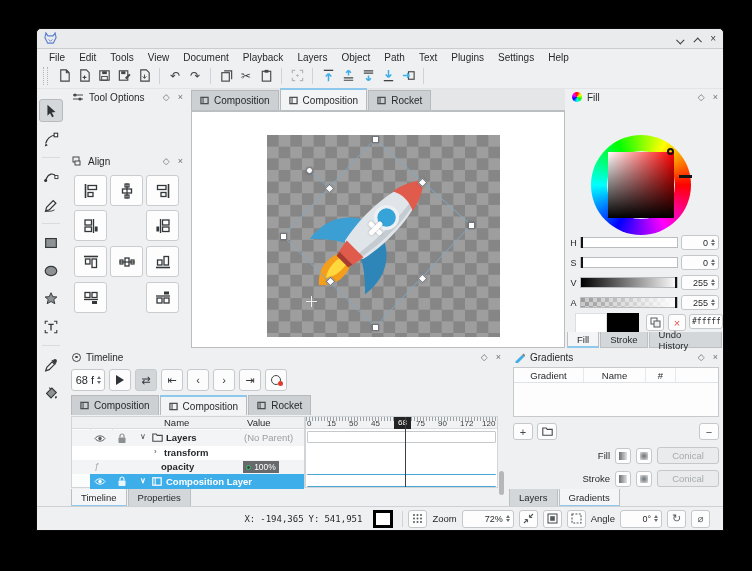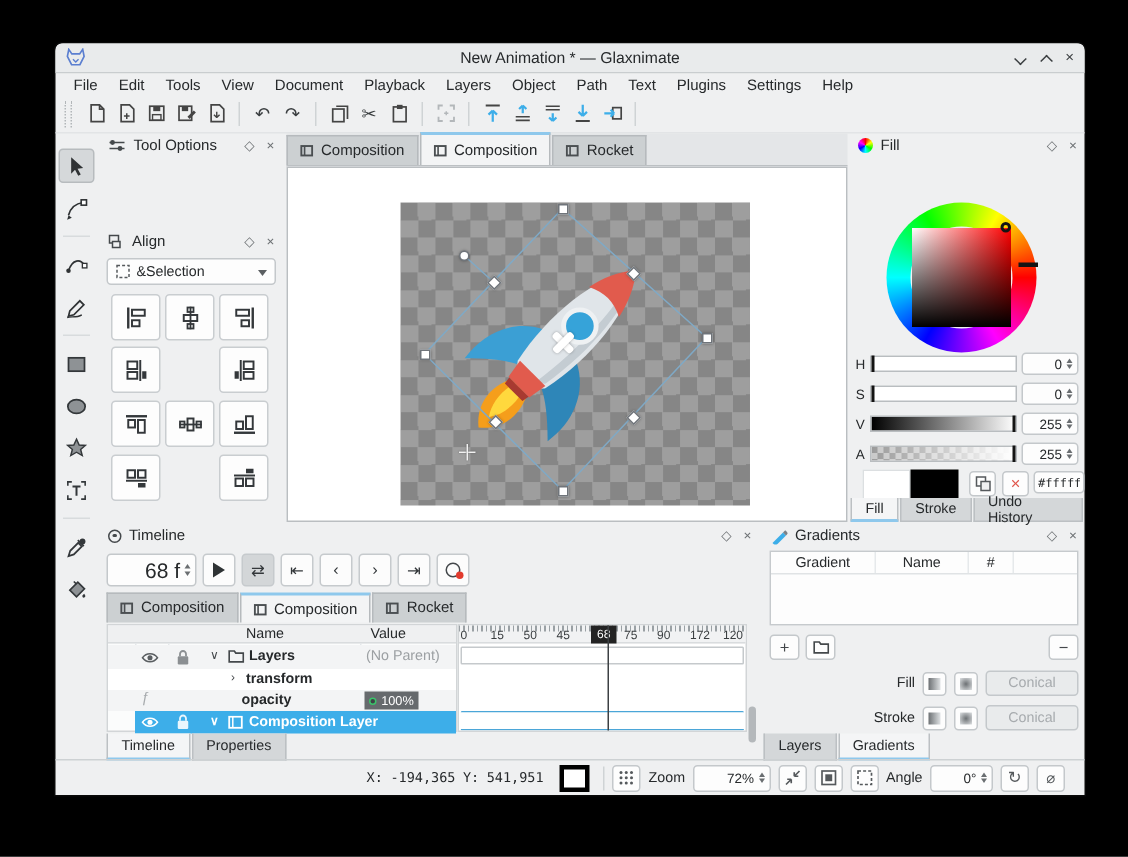--- a/index.html
+++ b/index.html
@@ -105,21 +105,20 @@
 </head>
 <body>
 
 <div class="window">
 
   <div class="titlebar">
     <svg width="13" height="13" viewBox="0 0 14 14" class="icon-svg">
         <path d="M2 1l2.2 3.2h5.6L12 1l1 5-3 6H4L1 6z" fill="none" stroke="#5b7fd0" stroke-width="1.2"></path>
         <path d="M5 8l2 2 2-2" fill="none" stroke="#5b7fd0"></path>
       </svg>
-    <span class="title">New Animation * — Glaxnimate</span>
     <span class="win-controls">
       <span><span class="chev down"></span></span>
       <span><span class="chev up"></span></span>
       <span class="winx">×</span>
     </span>
   </div>
 
   <div class="menubar">
     <span class="menu-item">File</span>
     <span class="menu-item">Edit</span>
@@ -312,27 +311,20 @@
     <div class="dock-header">
       <svg width="11" height="11" viewBox="0 0 11 11">
           <rect x="1" y="1" width="6" height="5" fill="none" stroke="#44484b"></rect>
           <rect x="3" y="5" width="5" height="4" fill="#eff0f1" stroke="#44484b"></rect>
         </svg>
       <span>Align</span>
       <span class="dock-hicons">
           <span class="dkico">◇</span>
           <span class="dkico">×</span>
         </span>
-    </div>
-    <div class="combobox" style="margin:3px 4px">
-      <svg width="10" height="10" viewBox="0 0 10 10">
-          <rect x="1" y="1" width="8" height="8" fill="none" stroke="#55595c" stroke-dasharray="2 1.4"></rect>
-        </svg>
-      <span>&amp;Selection</span>
-      <span class="combo-arrow"></span>
     </div>
     <div style="position:relative;margin:6px 0 0 7px;height:140px">
       <span class="abtn" style="left:0;top:0">
           <svg width="18" height="18" viewBox="0 0 18 18">
             <path d="M3.5 2v14" stroke="#33373a" stroke-width="1.6"></path>
             <rect x="6" y="3.5" width="8.5" height="4" fill="none" stroke="#33373a" stroke-width="1.3"></rect>
             <rect x="6" y="10.5" width="5" height="4" fill="none" stroke="#33373a" stroke-width="1.3"></rect>
           </svg>
         </span>
       <span class="abtn" style="left:36px;top:0">
@@ -560,21 +552,21 @@
       <span style="width:9px;height:9px;border:1.3px solid #44484b;border-radius:50%;position:relative">
           <span style="position:absolute;left:2px;top:2px;width:2.5px;height:2.5px;background:#44484b;border-radius:50%"></span>
         </span>
       <span>Timeline</span>
       <span class="dock-hicons">
           <span class="dkico">◇</span>
           <span class="dkico">×</span>
         </span>
     </div>
     <div style="position:absolute;left:4px;top:19px;height:24px;display:flex;gap:4px;align-items:center">
-      <span class="spin" style="width:60px;height:22px;font-size:14px">
+      <span class="spin" style="width:34px;height:22px;font-size:11px">
           <span>68 f</span>
           <span class="spin-arr">
             <span class="tri-up"></span>
             <span class="tri-down"></span>
           </span>
         </span>
       <span class="tlbtn">
           <span style="width:0;height:0;border:5px solid transparent;border-left:8px solid #2f3335;margin-left:4px"></span>
         </span>
       <span class="tlbtn pressed">⇄</span>

